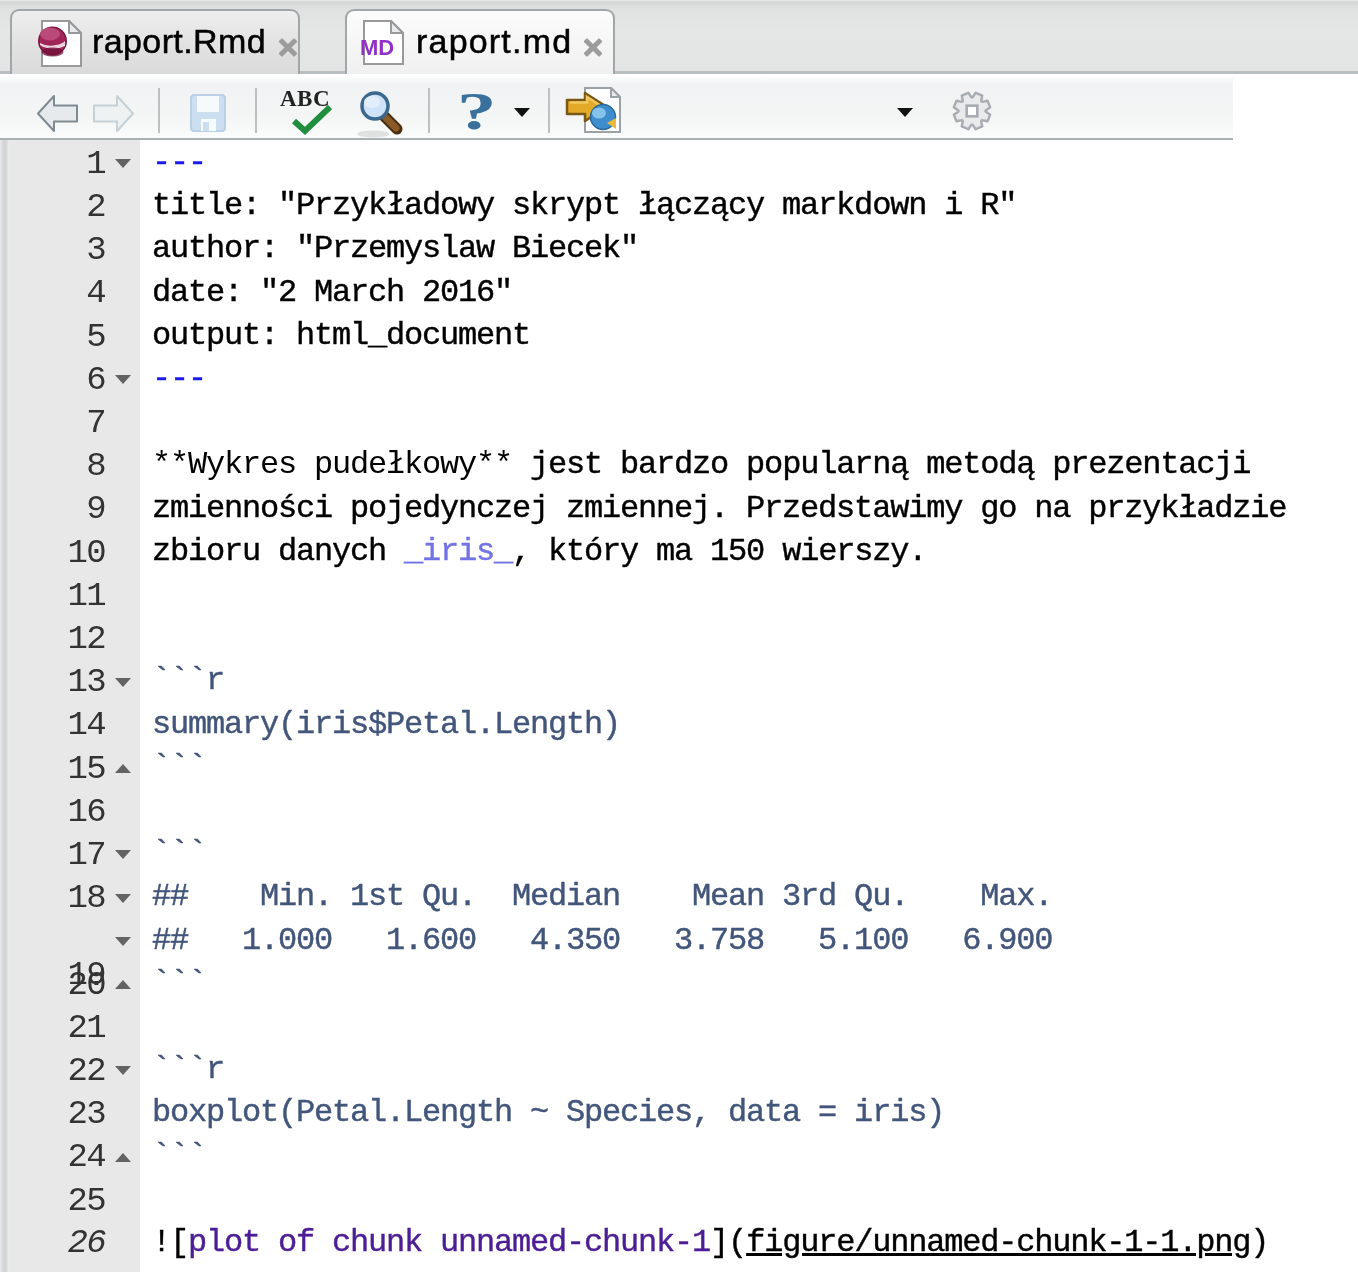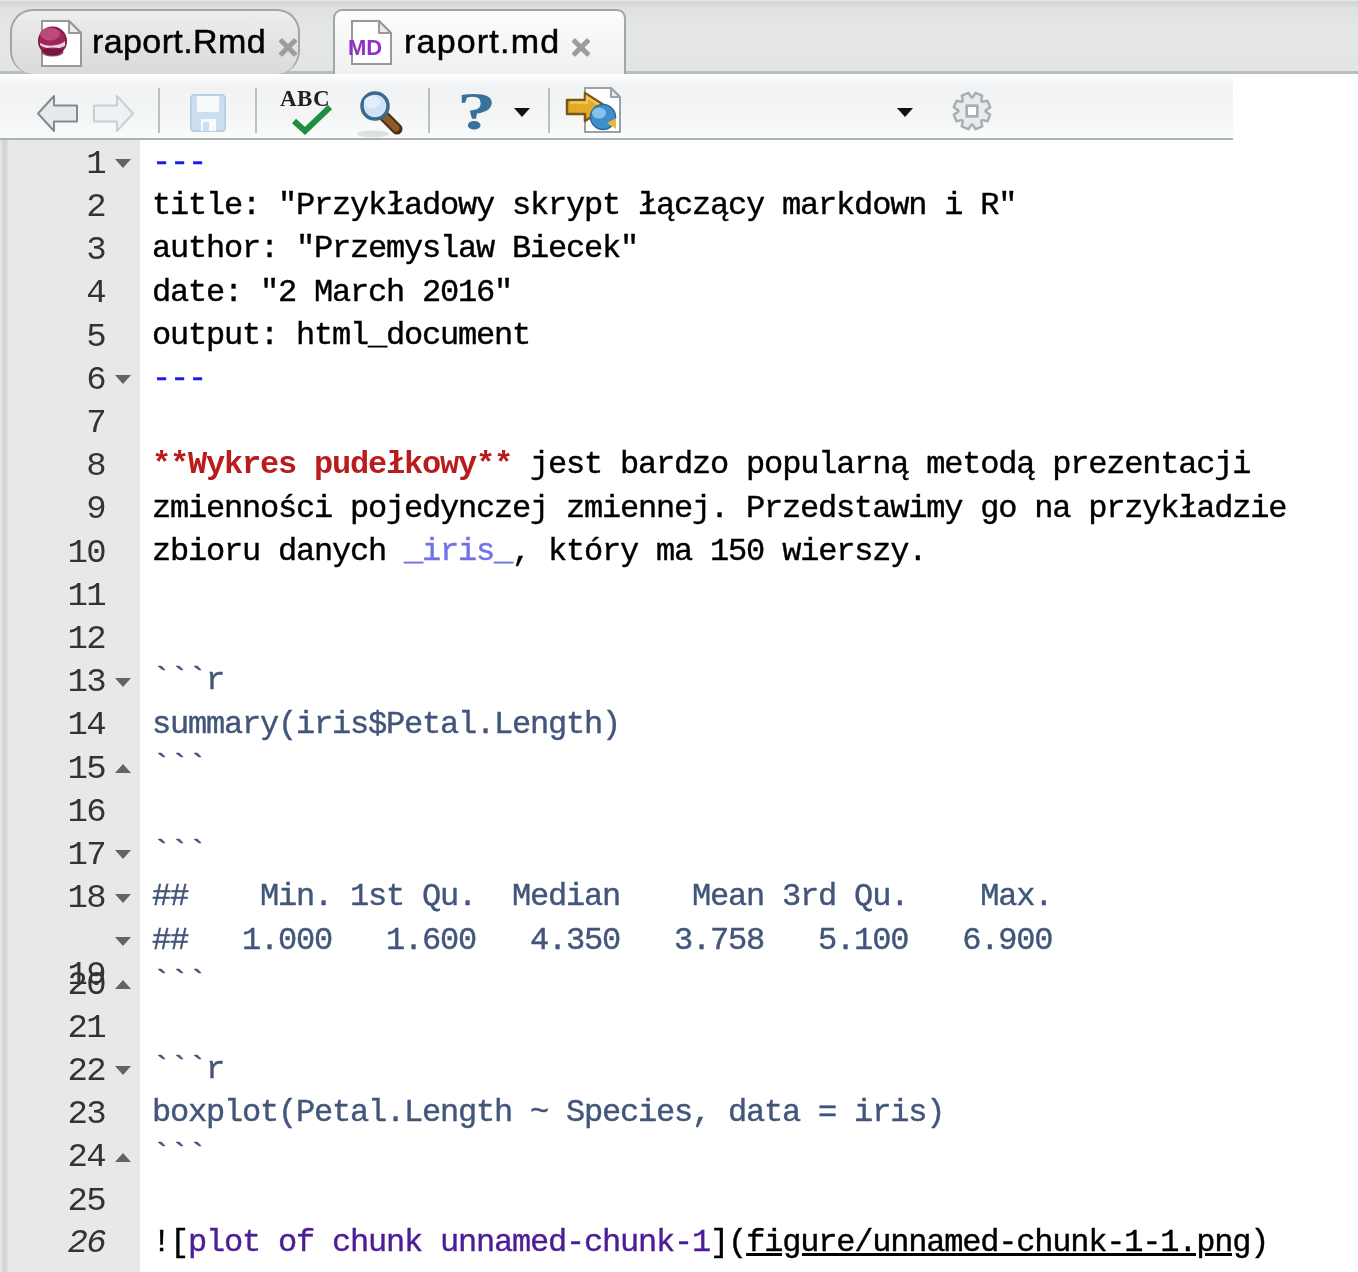--- a/index.html
+++ b/index.html
@@ -6,22 +6,22 @@
   html,body { width:1358px; height:1272px; background:#fff; overflow:hidden; }
   body { position:relative; font-family:"Liberation Sans", sans-serif; }
 
   
   #tabstrip { position:absolute; left:0; top:0; width:1358px; height:74px;
     background:linear-gradient(180deg,#ececec 0px,#d3d5d5 2px,#dfe0e0 7px,#e5e6e6 30px,#e3e4e4 71px);
     border-bottom:3px solid #b9bfc1; }
   .tab { position:absolute; top:9px; height:65px; border:2px solid #a2a6a8; border-bottom:none;
     border-radius:9px 9px 0 0; }
   #tab1 { left:10px; width:290px;
-    background:linear-gradient(180deg,#eeeeee 0%,#e3e3e3 50%,#dadada 100%);border-radius:23px; }
-  #tab2 { left:333px; width:293px;
+    background:linear-gradient(180deg,#eeeeee 0%,#e3e3e3 50%,#dadada 100%); }
+  #tab2 { left:345px; width:270px;
     background:linear-gradient(180deg,#fcfcfc 0%,#f6f6f6 50%,#f0f0f0 100%); }
   .tabtext { position:absolute; top:11px; font-size:34px; color:#000; letter-spacing:0.4px; -webkit-text-stroke:0.5px #000; }
   .closex { position:absolute; width:20px; height:20px; top:26px; }
   .closex:before, .closex:after { content:""; position:absolute; left:-1px; top:8px; width:22px; height:5px;
     background:#9c9c9c; border-radius:1px; }
   .closex:before { transform:rotate(45deg); }
   .closex:after { transform:rotate(-45deg); }
 
   
   #toolbar { position:absolute; left:0; top:77px; width:1233px; height:63px;
@@ -34,21 +34,21 @@
   #gutter { position:absolute; left:0; top:0; width:140px; height:1132px; background:#e8e8e8; }
   .lnum { position:absolute; left:0; width:105px; height:44px; text-align:right;
     font-family:"Liberation Mono", monospace; font-size:34px; letter-spacing:-1.6px;
     line-height:43.2px; color:#333; }
   .fold { position:absolute; left:114.5px; width:0; height:0; }
   .fold.dn { border-left:8.5px solid transparent; border-right:8.5px solid transparent; border-top:9px solid #636363; }
   .fold.up { border-left:8.5px solid transparent; border-right:8.5px solid transparent; border-bottom:9px solid #636363; }
   .cline { position:absolute; left:152px; white-space:pre;
     font-family:"Liberation Mono", monospace; font-size:32px; letter-spacing:-1.2px;
     line-height:43.2px; color:#000; -webkit-text-stroke:0.4px currentColor; }
-  .bblue { color:#b91c1c; font-weight:bold; -webkit-text-stroke:0 !important; }
+  .bblue { color:#000000; font-weight:normal; -webkit-text-stroke:0 !important; }
   .kblue { color:#1a1aee; }
   .peri { color:#7273e5;text-align:right; }
   .slate { color:#42557a; }
   .purp { color:#4c1d95; }
   .lnk { text-decoration:underline; }
 </style>
 </head>
 <body>
 
 <div id="tabstrip">

